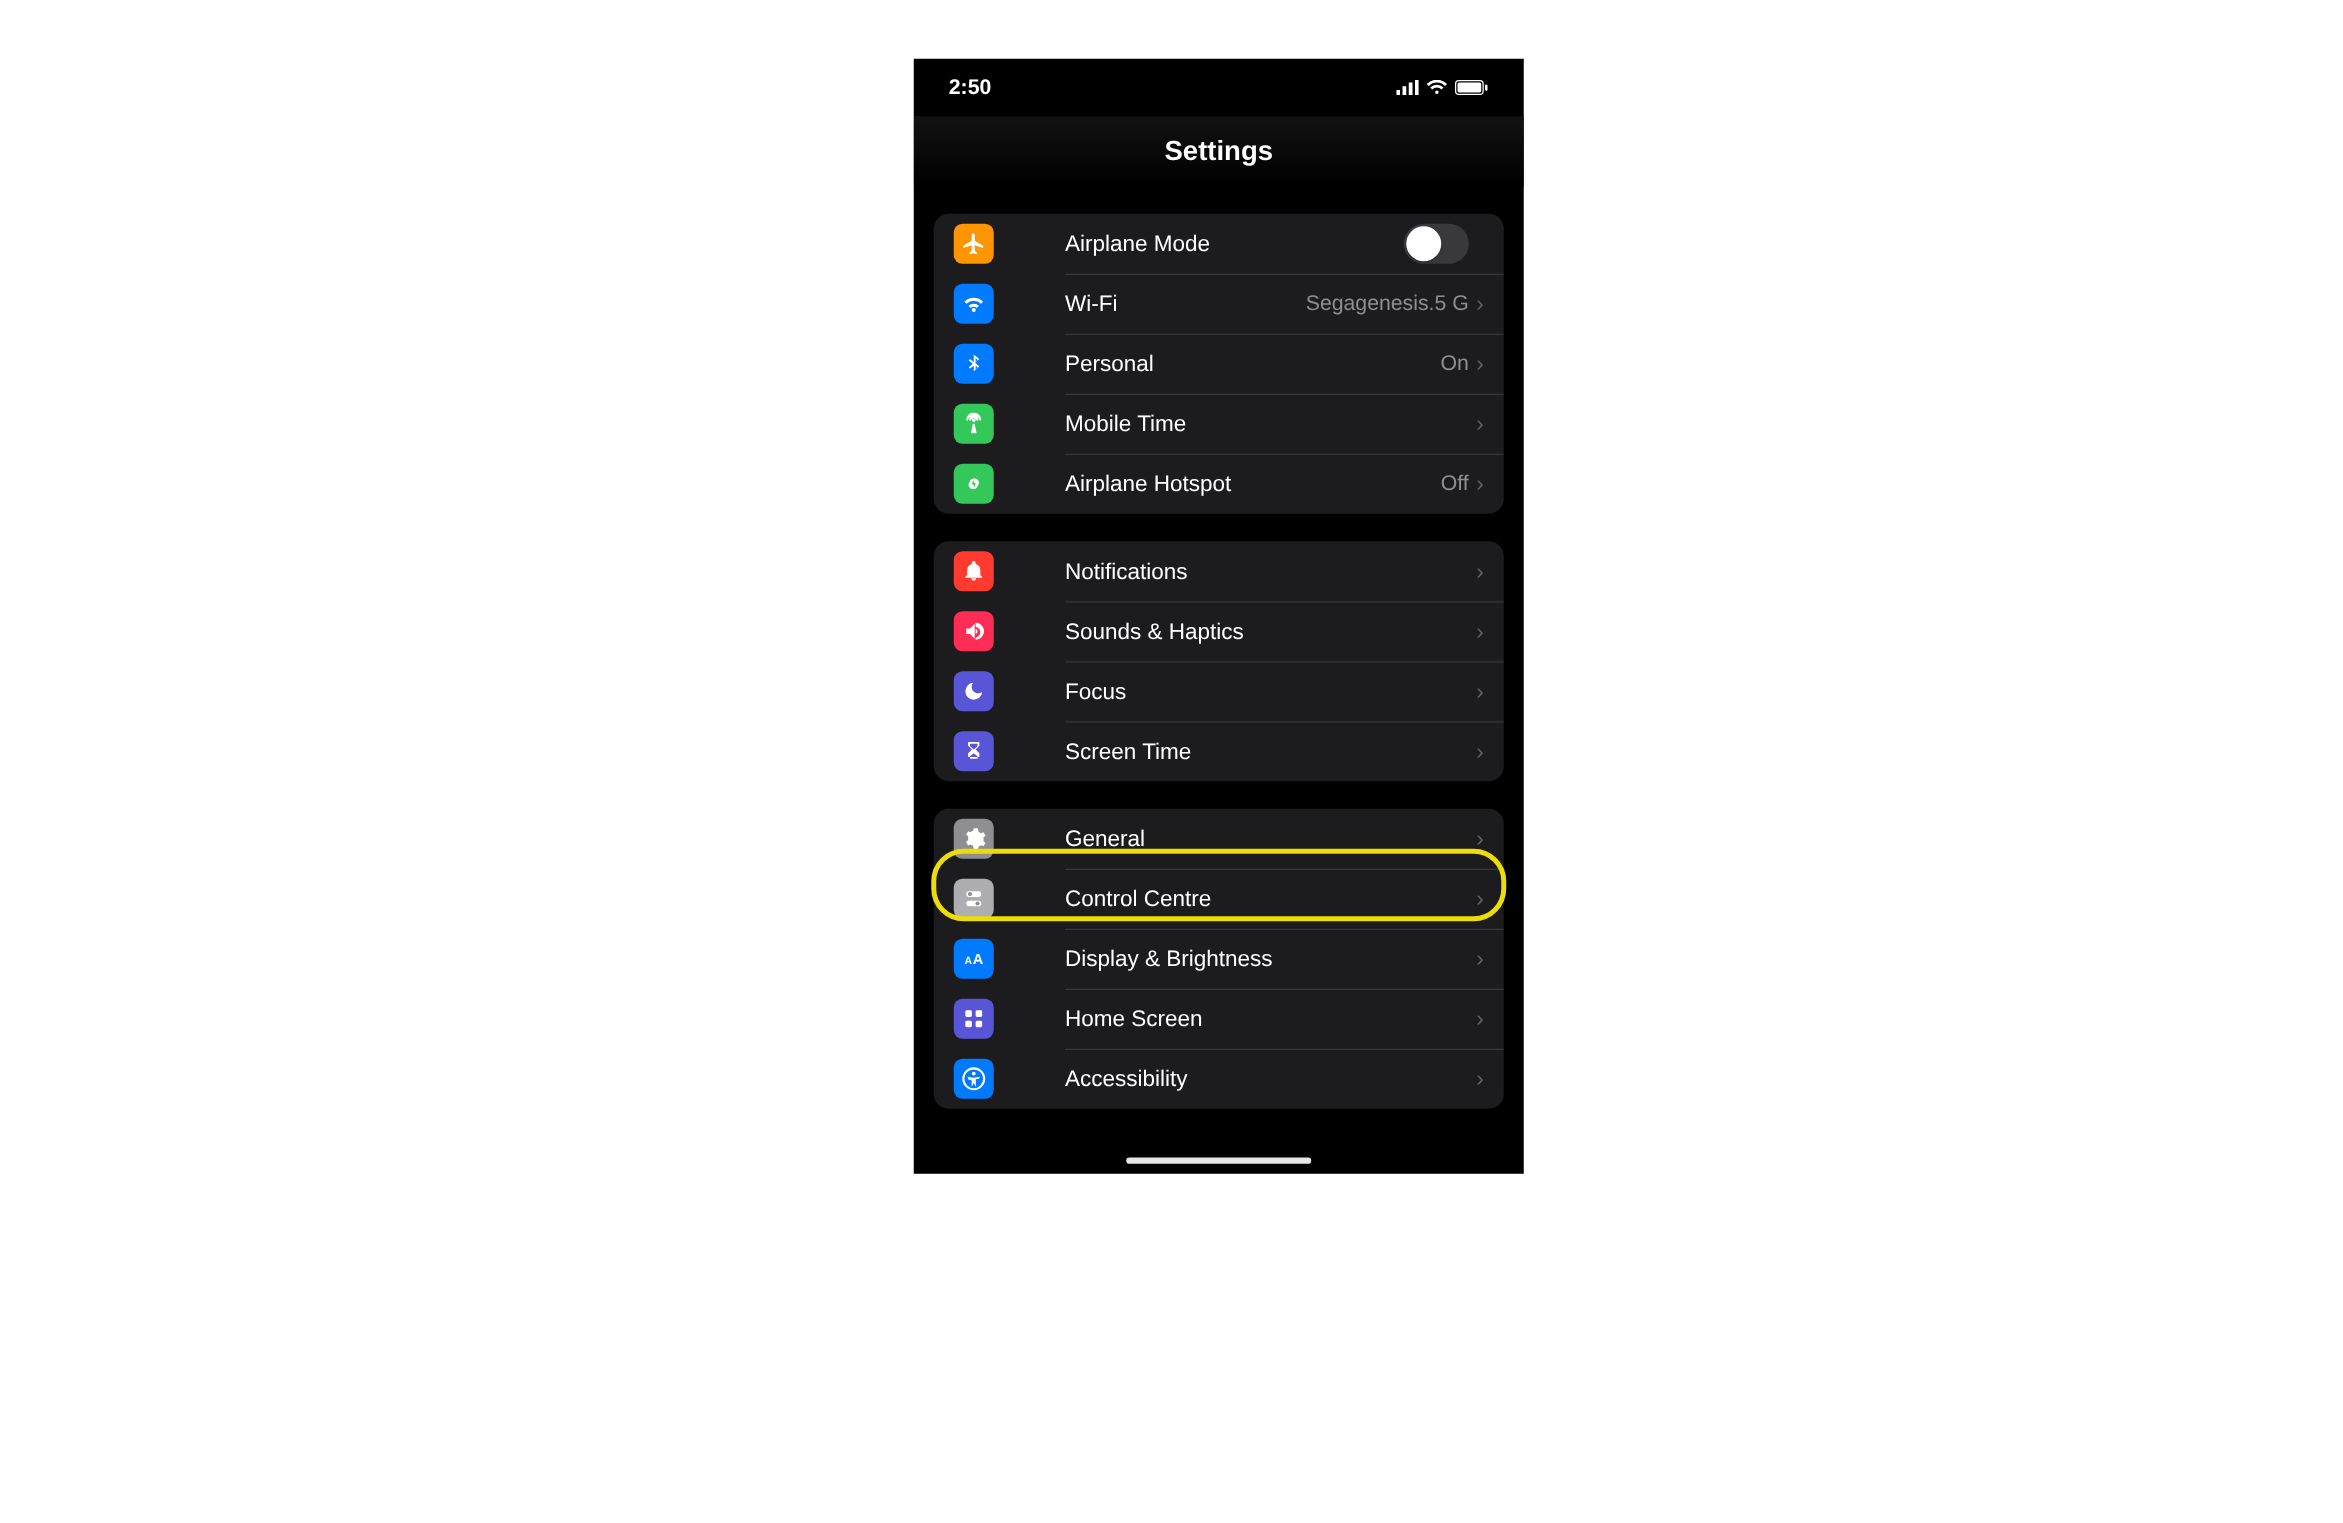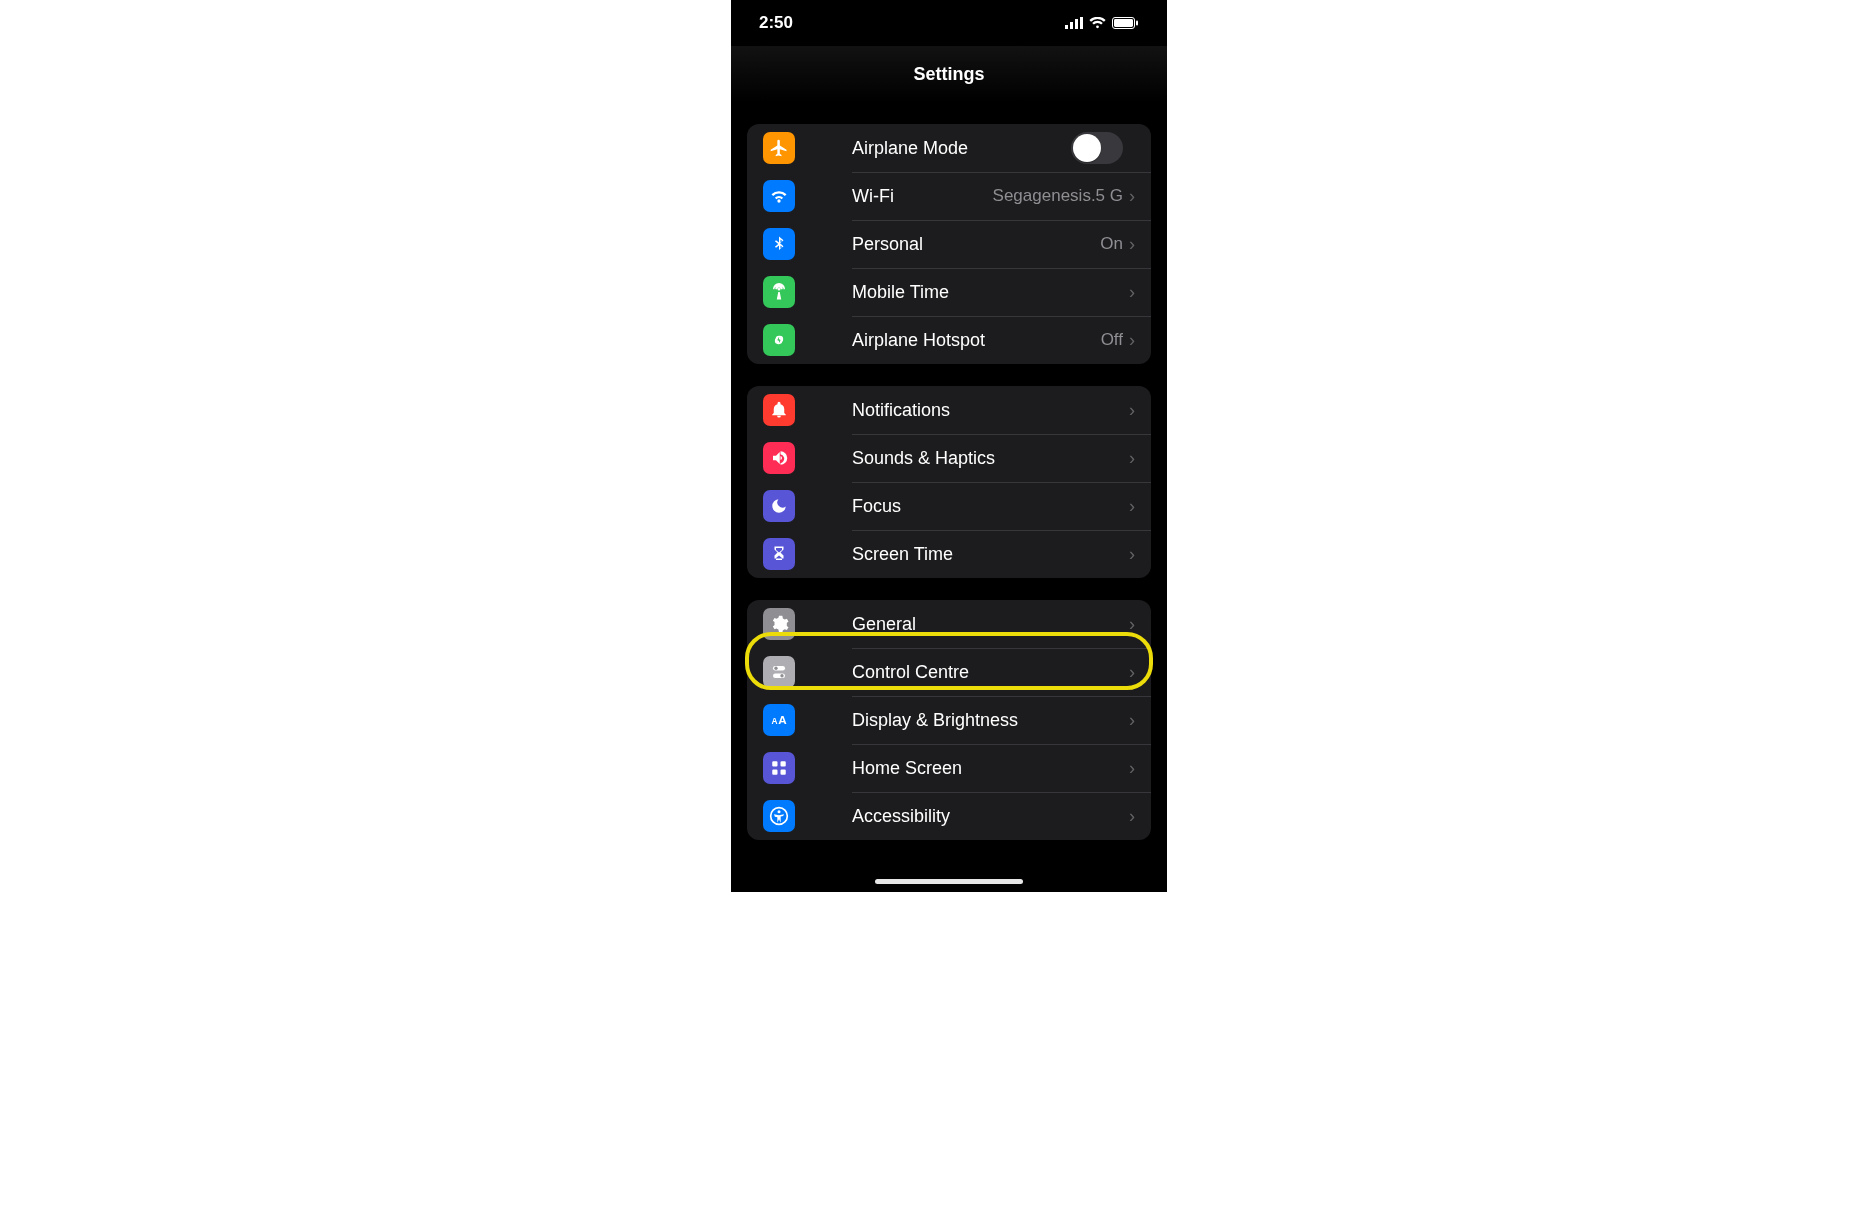--- a/index.html
+++ b/index.html
@@ -1,22 +1,22 @@
 <!DOCTYPE html>
 <html><head>
   <meta charset="utf-8">
   <style>
     * { box-sizing: border-box; margin: 0; padding: 0; }
     body { background: #fff; width: 1874px; height: 1218px; font-family: -apple-system, 'Helvetica Neue', Arial, sans-serif; display: flex; justify-content: center; }
     .frame-wrap { width: 412px; height: 892px; position: relative; margin-top: 0; }
-    .phone { width: 436px; height: 892px; background: #000; overflow: hidden; position: relative; }
+    .phone { width: 488px; height: 892px; background: #000; overflow: hidden; position: relative; margin-top: 47px; }
     .status-bar { height: 46px; display: flex; justify-content: space-between; align-items: center; padding: 0 28px 0 28px; color: #fff; font-weight: 600; font-size: 17px; }
     .status-left { }
     .status-right { display: flex; align-items: center; gap: 6px; }
-    .nav-title-bar { height: 56px; display: flex; align-items: center; justify-content: center; color: #fff; font-size: 18px; font-weight: 600; background: linear-gradient(180deg,#121212,#000); }
+    .nav-title-bar { height: 56px; display: flex; align-items: center; justify-content: center; color: #fff; font-size: 22px; font-weight: 600; background: linear-gradient(180deg,#121212,#000); }
     .content { padding: 0 0 0 0; }
     .group { background: #1c1c1e; margin: 22px 16px 0 16px; border-radius: 12px; overflow: hidden; }
     .group.first { margin-top: 22px; }
     .row { display: flex; align-items: center; height: 48px; padding-left: 16px; position: relative; gap: 41px; }
     .row + .row .row-main::before { content: ""; position: absolute; left: 0; right: 0; top: 0; height: 1px; background: rgba(120,120,128,.3); }
     .icon-box { width: 32px; height: 32px; border-radius: 7px; flex: 0 0 32px; display: flex; align-items: center; justify-content: center; color: #fff; margin-right: 16px; }
     .row-main { flex: 1; display: flex; align-items: center; height: 100%; position: relative; padding-right: 12px; }
     .label { color: #fff; font-size: 18px; flex: 1; }
     .value { color: #8e8e93; font-size: 17px; margin-right: 6px; }
     .chevron { color: #636366; font-size: 18px; padding-right: 4px; }

